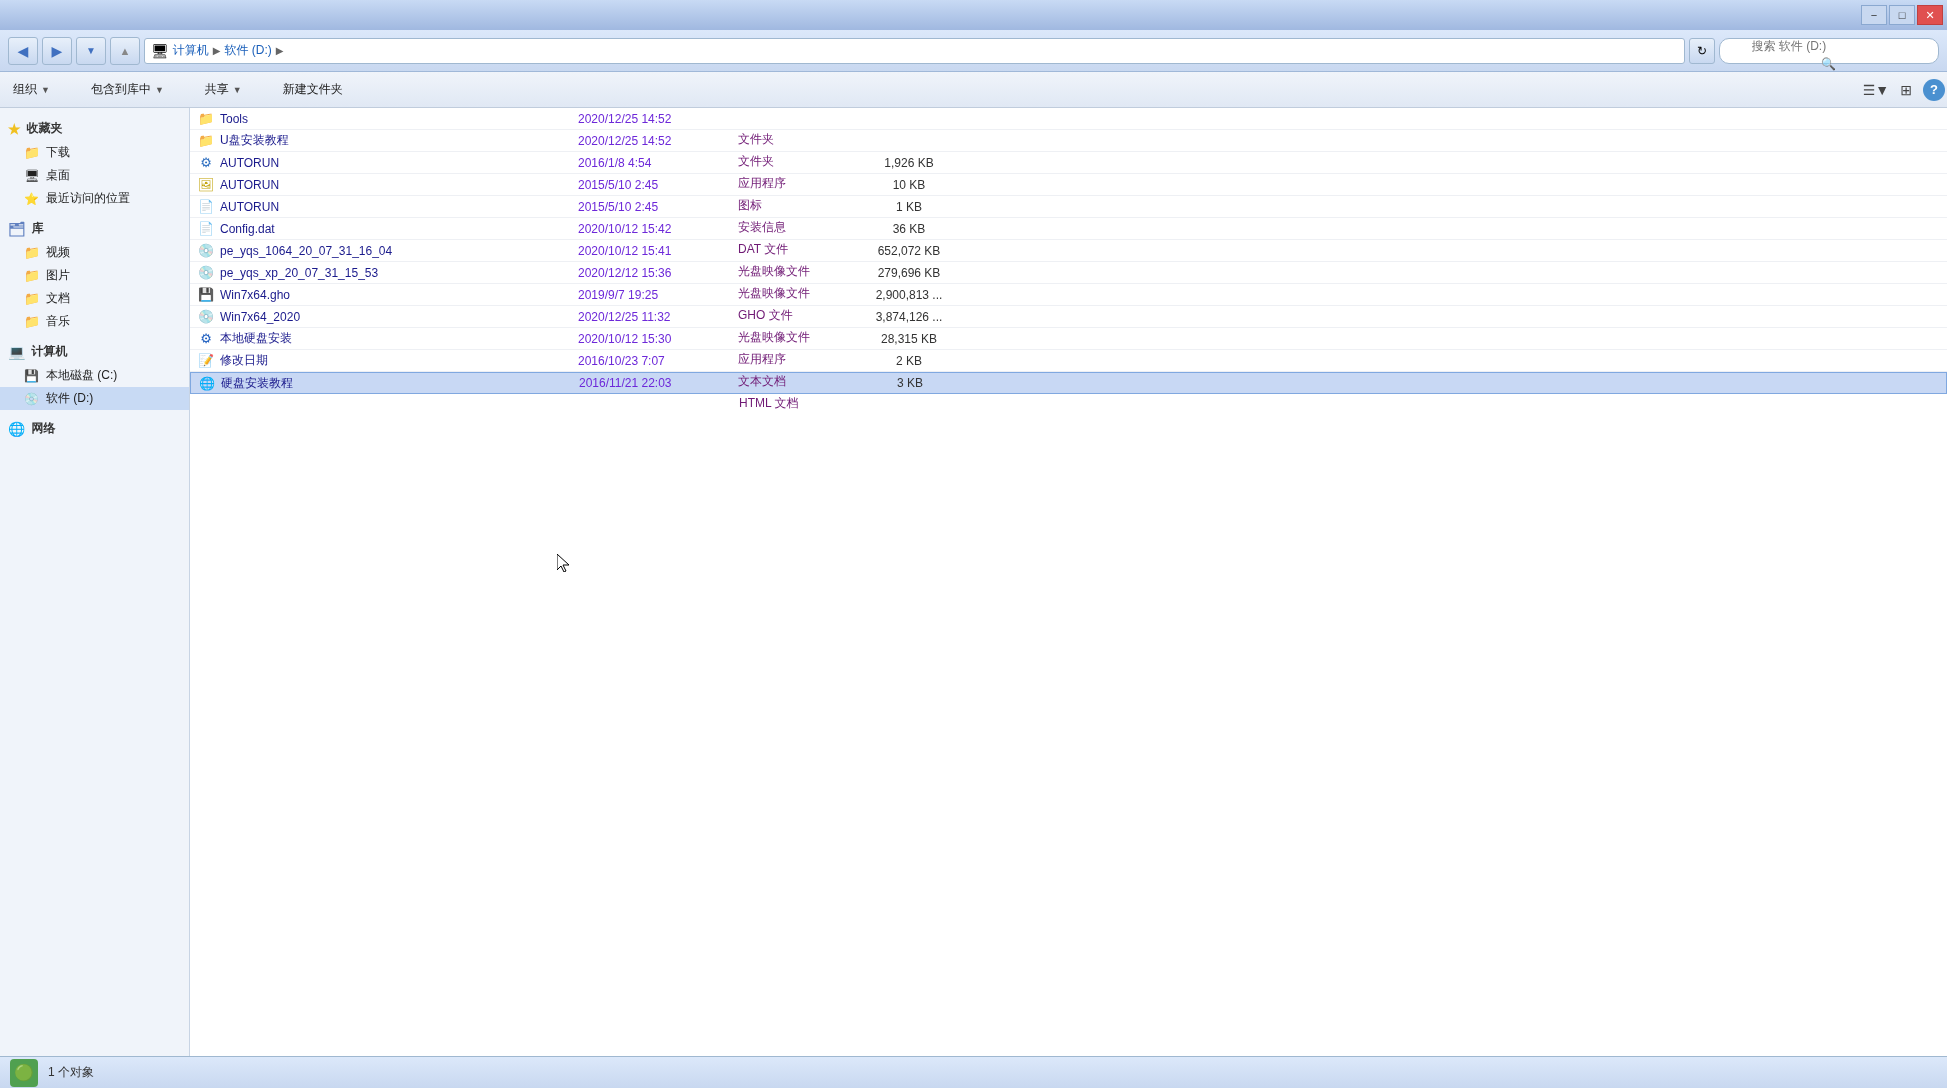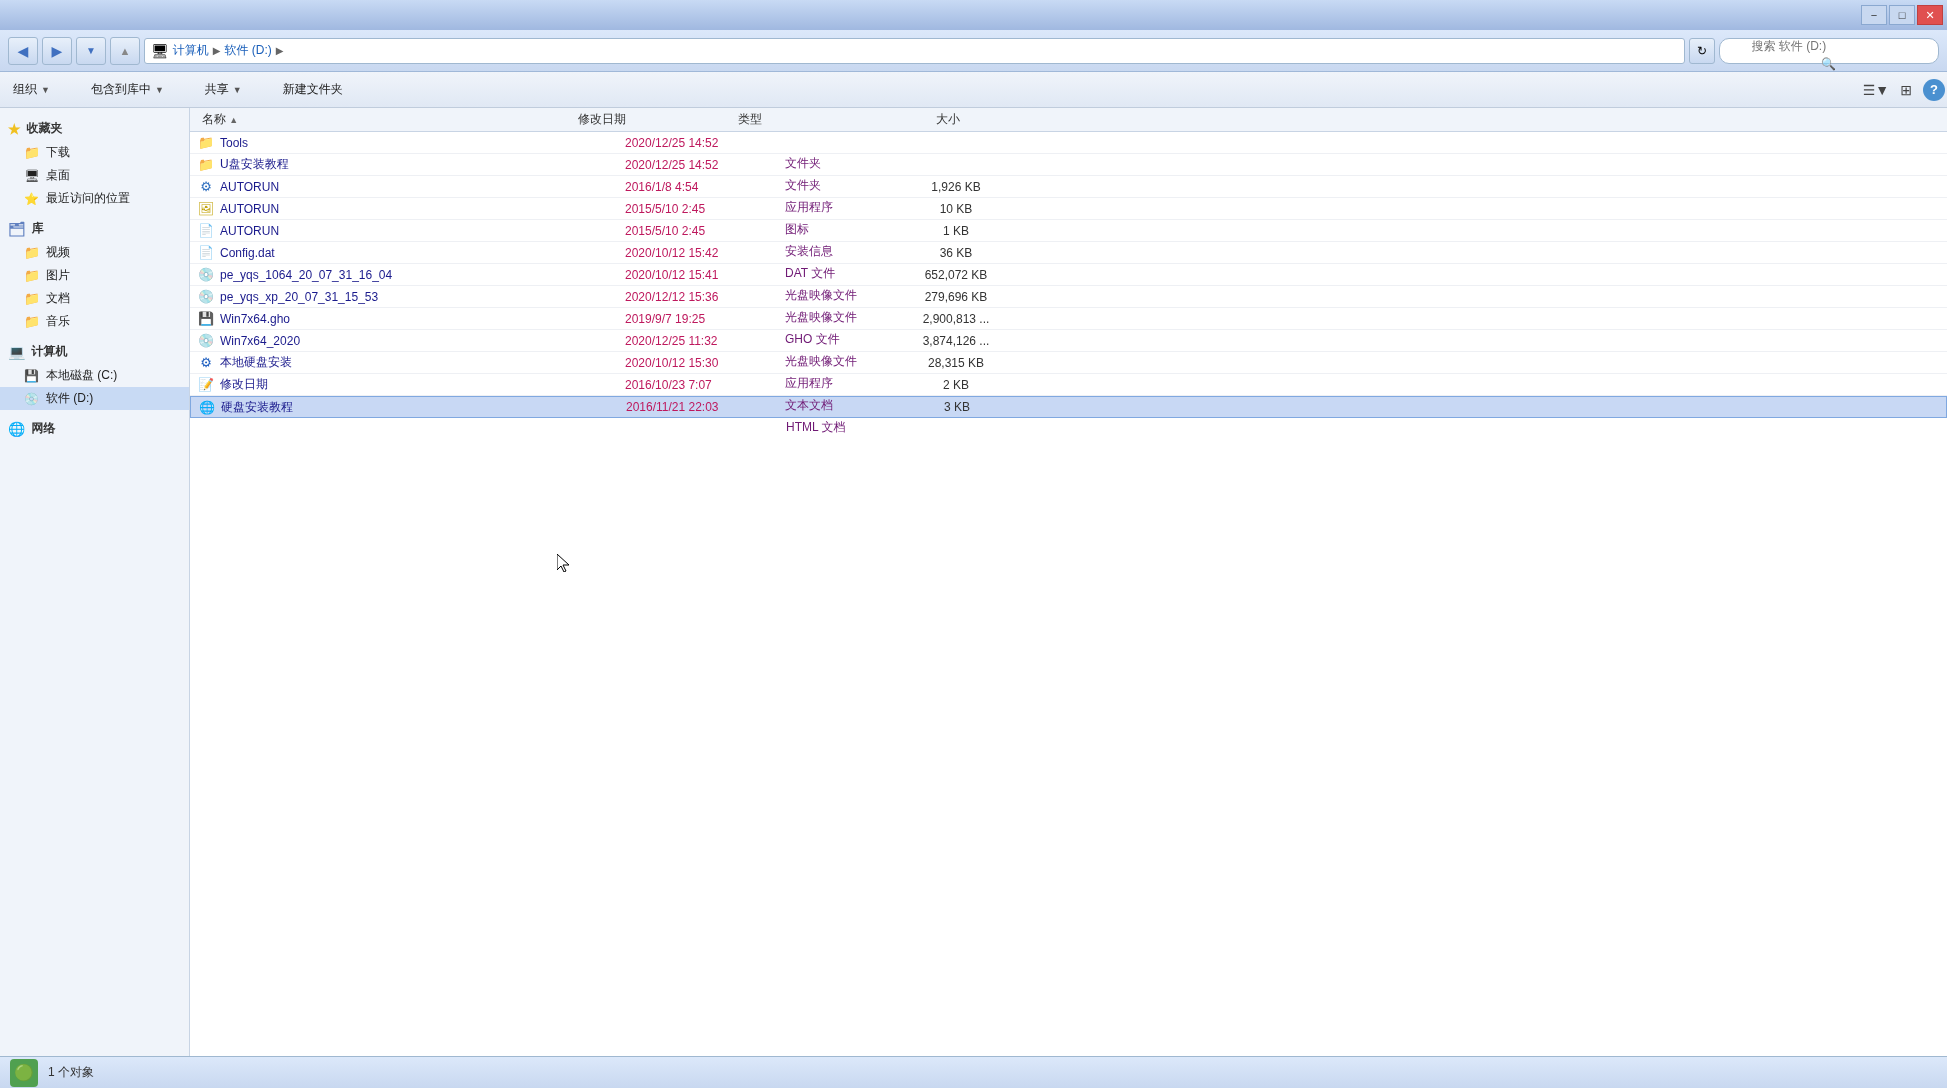--- a/index.html
+++ b/index.html
@@ -238,21 +238,21 @@
       width: 380px;
       display: flex;
       align-items: center;
       gap: 6px;
       font-size: 12px;
       color: #1a1a8c;
       overflow: hidden;
       white-space: nowrap;
     }
     .file-row-name span { overflow: hidden; text-overflow: ellipsis; white-space: nowrap; }
-    .file-row-date { width: 160px; font-size: 12px; color: #be185d; margin-left: 47px; }
+    .file-row-date { width: 160px; font-size: 12px; color: #6d28d9; }
     .file-row-type { width: 120px; font-size: 12px; color: #701a75; margin-top: 41px; }
     .file-row-size { width: 110px; font-size: 12px; color: #333; text-align: center; padding-right: 8px; }
 
     
     .fi { width: 16px; height: 16px; display: inline-flex; align-items: center; justify-content: center; font-size: 13px; flex-shrink: 0; }
     .fi-folder { color: #f0a000; }
     .fi-exe { color: #3070c0; }
     .fi-ico { color: #c0a000; }
     .fi-inf { color: #808080; }
     .fi-dat { color: #808080; }
@@ -407,35 +407,20 @@
       <div class="sidebar-header">
         <span style="font-size:14px; color:#6090c0;">🌐</span>
         <span>网络</span>
       </div>
     </div>
 
   </div>
 
   <div class="file-area">
 
-    <div class="column-header">
-      <div class="col-name">
-        <span>名称</span>
-        <span class="sort-arrow"> ▲</span>
-      </div>
-      <div class="col-date">
-        <span>修改日期</span>
-      </div>
-      <div class="col-type">
-        <span>类型</span>
-      </div>
-      <div class="col-size">
-        <span>大小</span>
-      </div>
-    </div>
 
     <div class="file-list" id="file-list">
     <div class="file-row">
     <div class="file-row-name">
       <span class="fi fi-folder">📁</span>
       <span>Tools</span>
     </div>
     <div class="file-row-date">2020/12/25 14:52</div>
     <div class="file-row-type">文件夹</div>
     <div class="file-row-size"></div>

